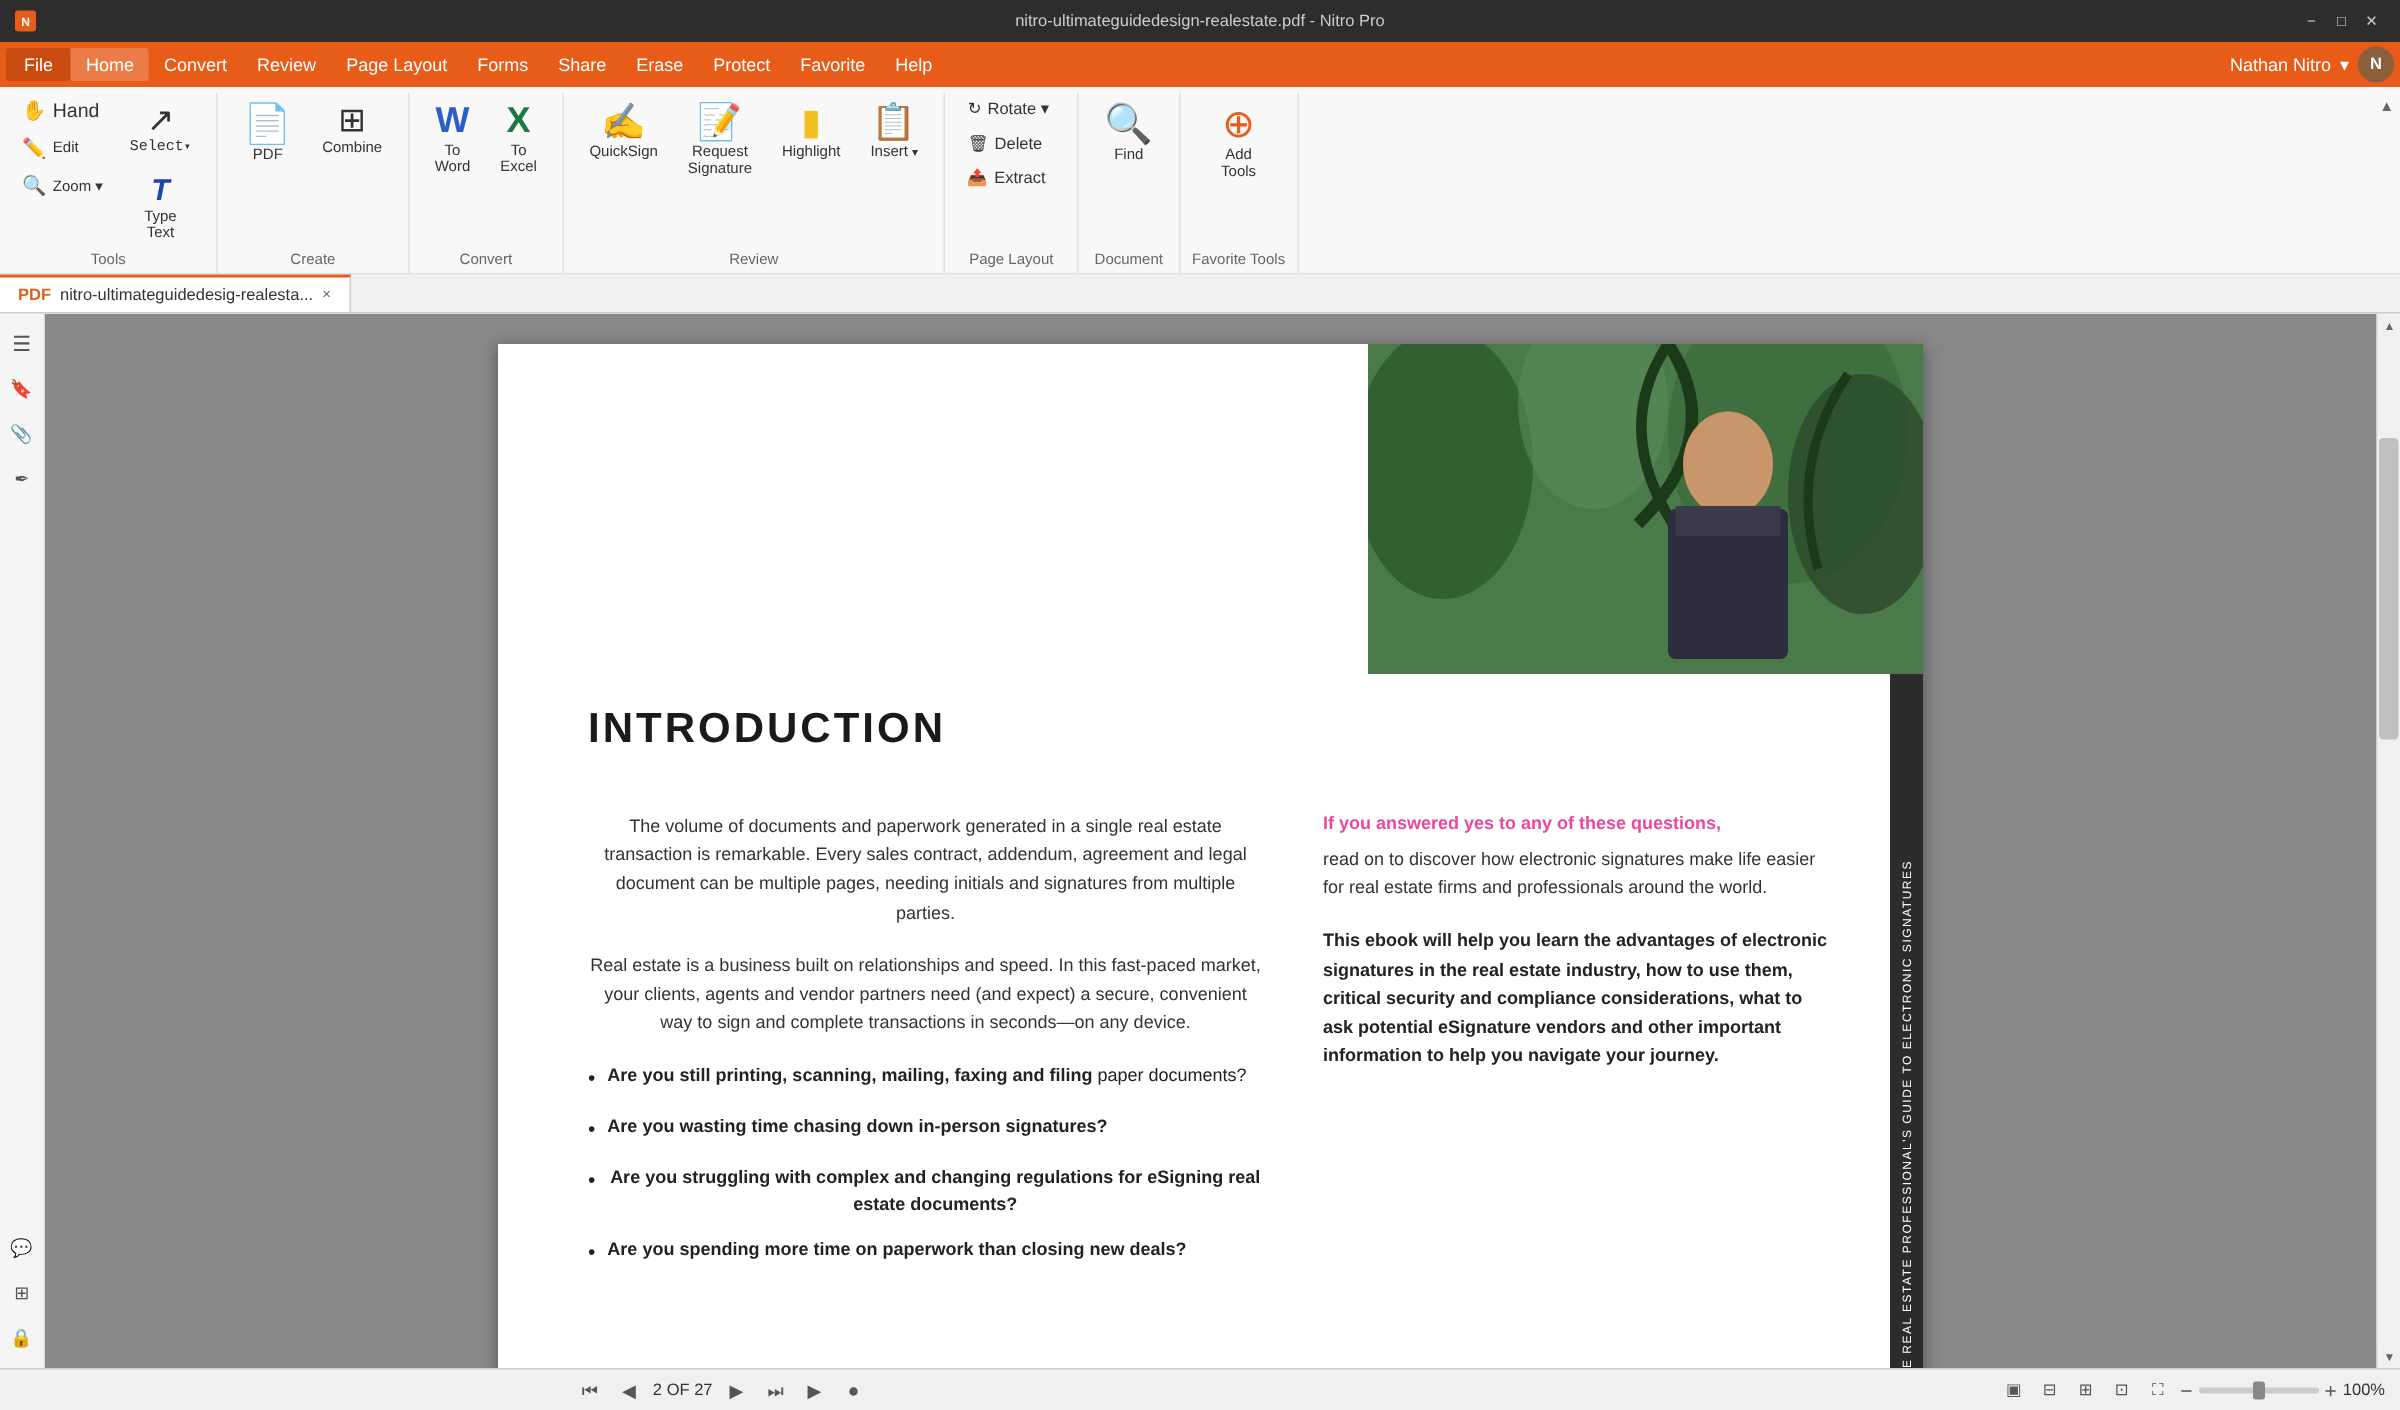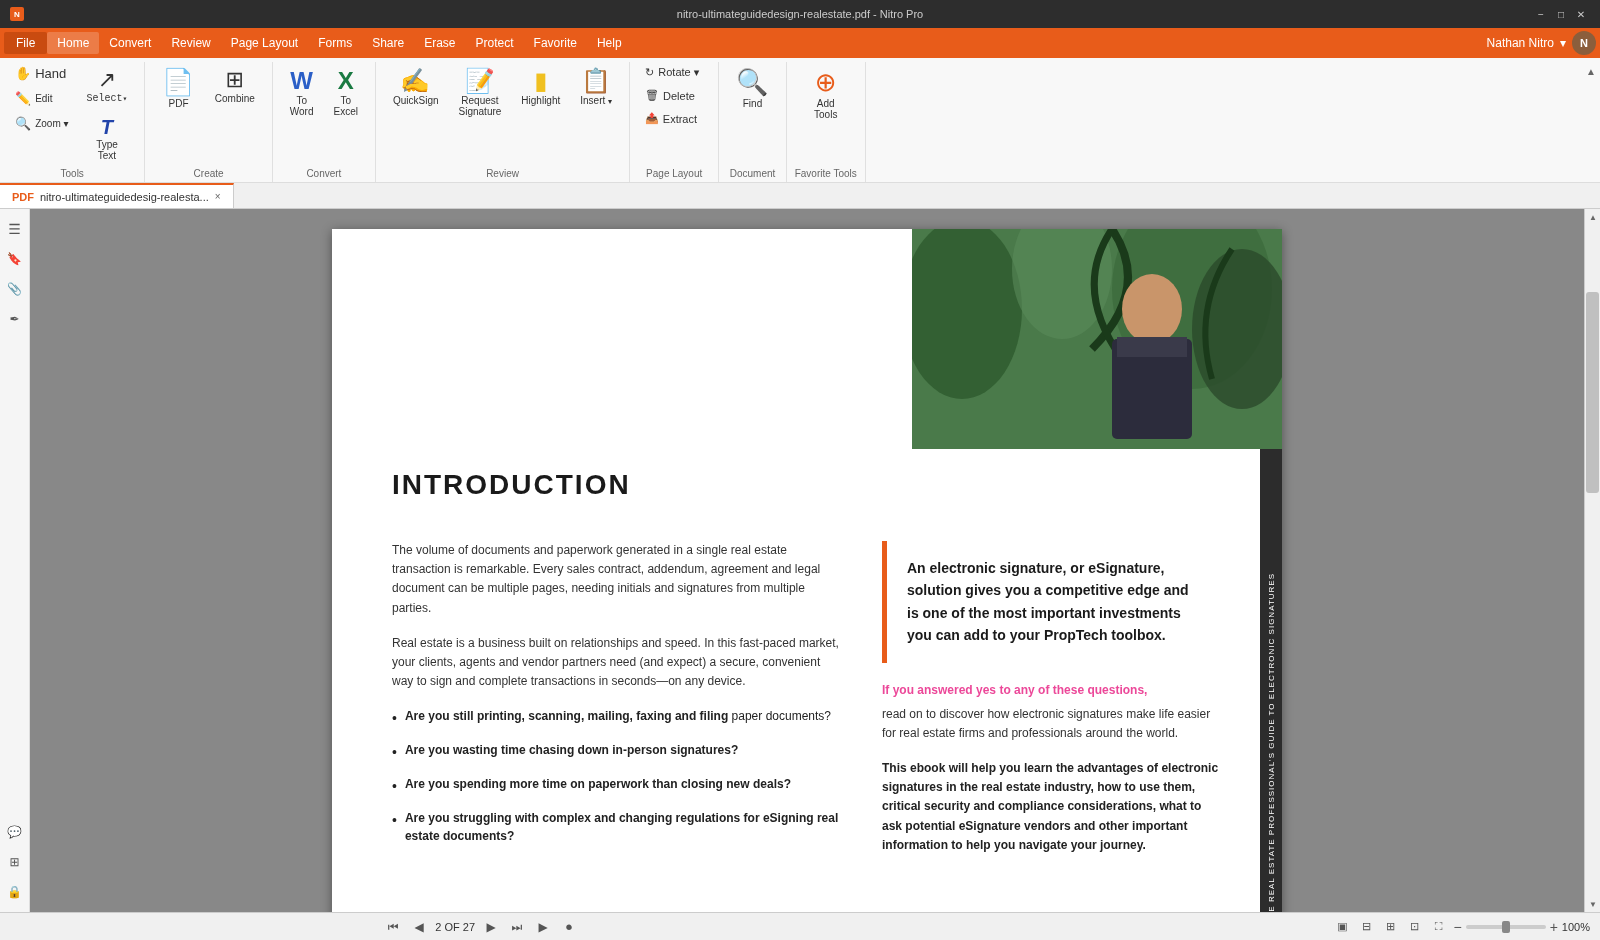--- a/index.html
+++ b/index.html
@@ -199,21 +199,21 @@
       color: #1a1a1a;
       margin-bottom: 40px;
       letter-spacing: 2px;
     }
 
     .two-col {
       display: flex;
       gap: 40px;
     }
 
-    .col-left { flex: 1; }
+    .col-left { flex: 1; text-align: center; }
     .col-right { flex: 0 0 340px; }
 
     .body-text {
       font-size: 12px;
       line-height: 1.6;
       color: #333;
       margin-bottom: 16px;
     }
 
     .bullet-list { list-style: none; padding: 0; margin: 0; }
@@ -598,32 +598,29 @@
             <p class="body-text">The volume of documents and paperwork generated in a single real estate transaction is remarkable. Every sales contract, addendum, agreement and legal document can be multiple pages, needing initials and signatures from multiple parties.</p>
             <p class="body-text">Real estate is a business built on relationships and speed. In this fast-paced market, your clients, agents and vendor partners need (and expect) a secure, convenient way to sign and complete transactions in seconds—on any device.</p>
             <ul class="bullet-list">
               <li>
                   <span><strong>Are you still printing, scanning, mailing, faxing and filing</strong> paper documents?</span>
                 </li>
               <li>
                   <span><strong>Are you wasting time chasing down in-person signatures?</strong></span>
                 </li>
               <li>
-                  <span><strong>Are you spending more time on paperwork than closing new deals?</strong></span>
+                  <span><strong>Are you struggling with complex and changing regulations for eSigning real estate documents?</strong></span>
                 </li>
               <li>
-                  <span><strong>Are you struggling with complex and changing regulations for eSigning real estate documents?</strong></span>
+                  <span><strong>Are you spending more time on paperwork than closing new deals?</strong></span>
                 </li>
             </ul>
           </div>
 
           <div class="col-right">
-            <div class="quote-box">
-              <p>An electronic signature, or eSignature, solution gives you a competitive edge and is one of the most important investments you can add to your PropTech toolbox.</p>
-            </div>
             <p class="orange-text">If you answered yes to any of these questions,</p>
             <p class="orange-p">read on to discover how electronic signatures make life easier for real estate firms and professionals around the world.</p>
             <p class="bold-p">This ebook will help you learn the advantages of electronic signatures in the real estate industry, how to use them, critical security and compliance considerations, what to ask potential eSignature vendors and other important information to help you navigate your journey.</p>
           </div>
         </div>
       </div>
     </div>
   </div>
 
   <div class="right-panel">

